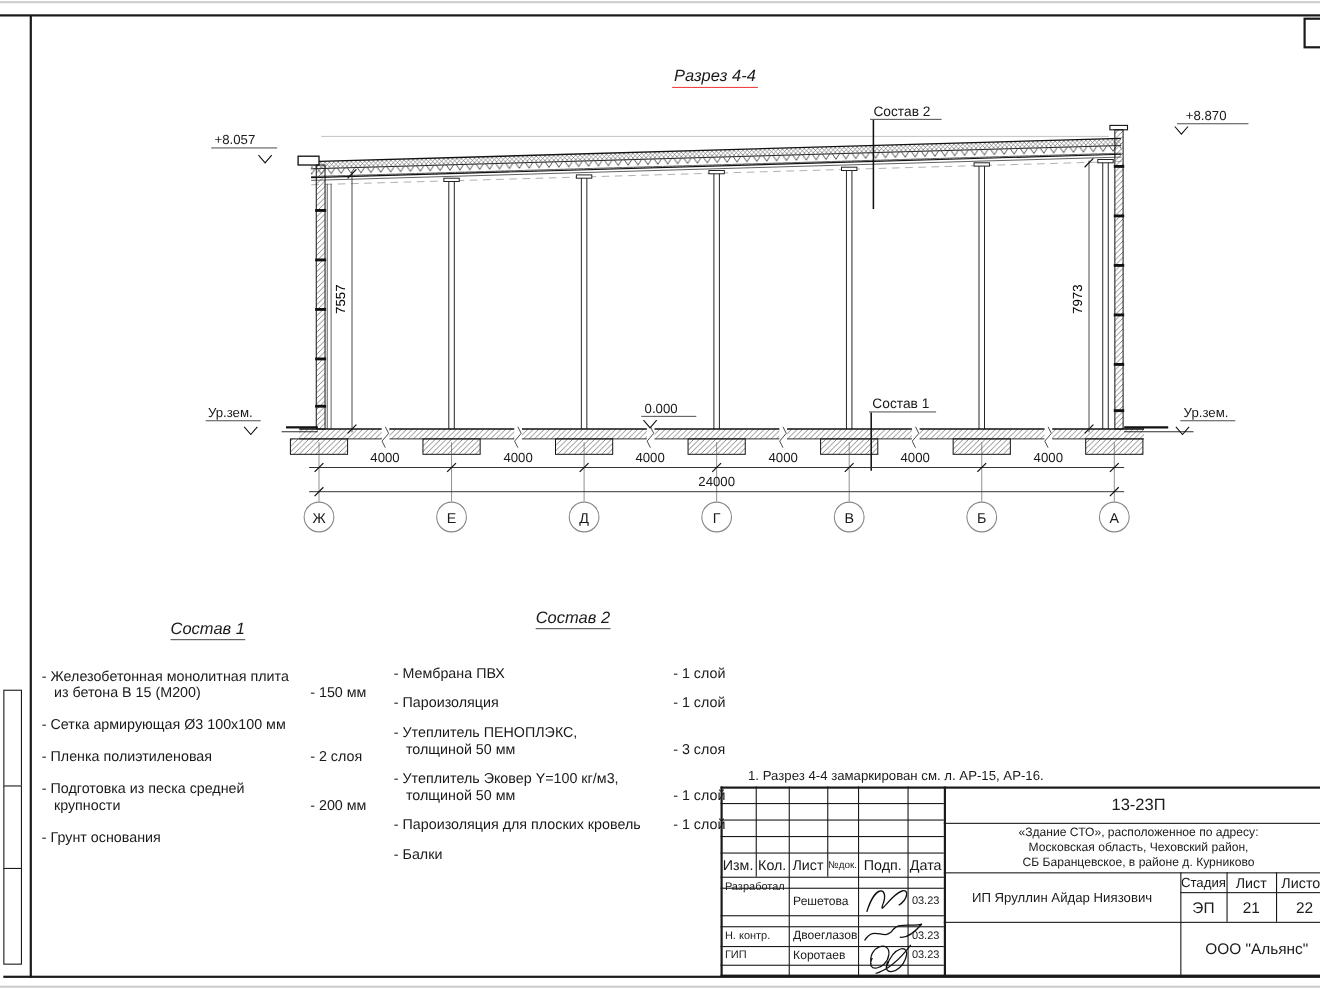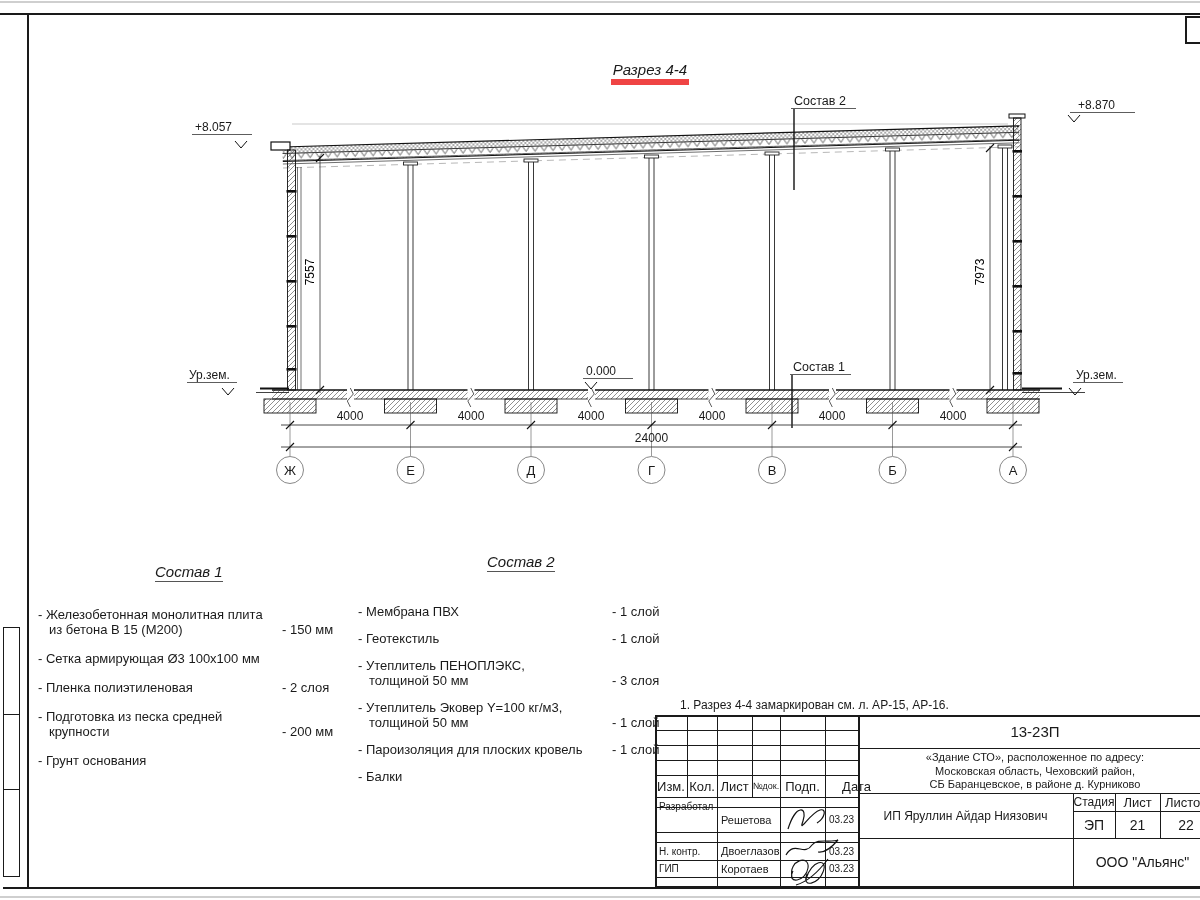--- a/index.html
+++ b/index.html
@@ -2,21 +2,21 @@
 <html><head>
 <meta charset="utf-8">
 <style>
   html,body{margin:0;padding:0;background:#fff;}
   .sheet{position:relative;width:1200px;height:900px;background:#fff;overflow:hidden;
          font-family:"Liberation Sans", sans-serif;color:#1a1a1a;}
   .abs{position:absolute;}
   .hl{position:absolute;background:#1a1a1a;}
   .gl{position:absolute;background:#cfcfcf;}
   .drawing-title{font-style:italic;font-size:15px;text-align:center;}
-  .drawing-title span{border-bottom:6px solid #ef4444;padding:0 2px 1px 2px;}
+  .drawing-title span{border-bottom:1px solid #ef4444;padding:0 2px 1px 2px;}
   .list-title{font-style:italic;font-size:15px;}
   .list-title span{border-bottom:1px solid #555;padding-bottom:1px;}
   .mat-list{font-size:13px;line-height:15px;}
   .mat-item{position:relative;margin-bottom:12px;}
   .mat-name{white-space:pre-line;padding-left:11px;text-indent:-11px;max-width:240px;}
   .mat-val{position:absolute;bottom:0;white-space:nowrap;text-align:center;}
   .s1 .mat-val{left:244px;}
   .s2 .mat-val{left:254px;}
   .s1 .mat-item{margin-bottom:14px;}
   .note{font-size:12px;margin-left:24px;}
@@ -303,21 +303,21 @@
     <span>Состав 2</span>
   </div>
   <div class="abs mat-list s2" style="left:358px;top:604px;width:330px;">
 
       <div class="mat-item">
         <div class="mat-name">- Мембрана ПВХ</div>
         <div class="mat-val">- 1 слой</div>
       </div>
 
       <div class="mat-item">
-        <div class="mat-name">- Геотекстиль</div>
+        <div class="mat-name">- Пароизоляция</div>
         <div class="mat-val">- 1 слой</div>
       </div>
 
       <div class="mat-item">
         <div class="mat-name">- Утеплитель ПЕНОПЛЭКС,
 толщиной 50 мм</div>
         <div class="mat-val">- 3 слоя</div>
       </div>
 
       <div class="mat-item">
@@ -370,21 +370,21 @@
     <div class="v" style="left:418px;top:78px;height:95px;"></div>
     <div class="v" style="left:460px;top:78px;height:45px;"></div>
     <div class="v" style="left:505px;top:78px;height:45px;"></div>
     <div class="h" style="left:0;top:171px;width:557px;height:2px;"></div>
 
     <div class="t" style="left:0;top:60px;width:32px;height:22px;font-size:13px;">Изм.</div>
     <div class="t" style="left:32px;top:60px;width:30px;height:22px;font-size:13px;">Кол.</div>
     <div class="t" style="left:62px;top:60px;width:35px;height:22px;font-size:13px;">Лист</div>
     <div class="t" style="left:97px;top:60px;width:28px;height:22px;font-size:9px;">№док.</div>
     <div class="t" style="left:125px;top:60px;width:45px;height:22px;font-size:13px;">Подп.</div>
-    <div class="t" style="left:170px;top:60px;width:33px;height:22px;font-size:13px;margin-left:15px;">Дата</div>
+    <div class="t" style="left:170px;top:60px;width:33px;height:22px;font-size:13px;">Дата</div>
 
     <div class="t lt" style="left:4px;top:79px;width:58px;height:25px;font-size:10px;">Разработал</div>
     <div class="t lt" style="left:66px;top:92px;width:58px;height:25px;font-size:11px;">Решетова</div>
     <div class="t" style="left:170px;top:92px;width:33px;height:25px;font-size:10px;">03.23</div>
 
     <div class="t lt" style="left:4px;top:127px;width:58px;height:18px;font-size:10px;">Н. контр.</div>
     <div class="t lt" style="left:66px;top:127px;width:60px;height:18px;font-size:11px;">Двоеглазов</div>
     <div class="t" style="left:170px;top:127px;width:33px;height:18px;font-size:10px;">03.23</div>
 
     <div class="t lt" style="left:4px;top:145px;width:58px;height:17px;font-size:10px;">ГИП</div>

